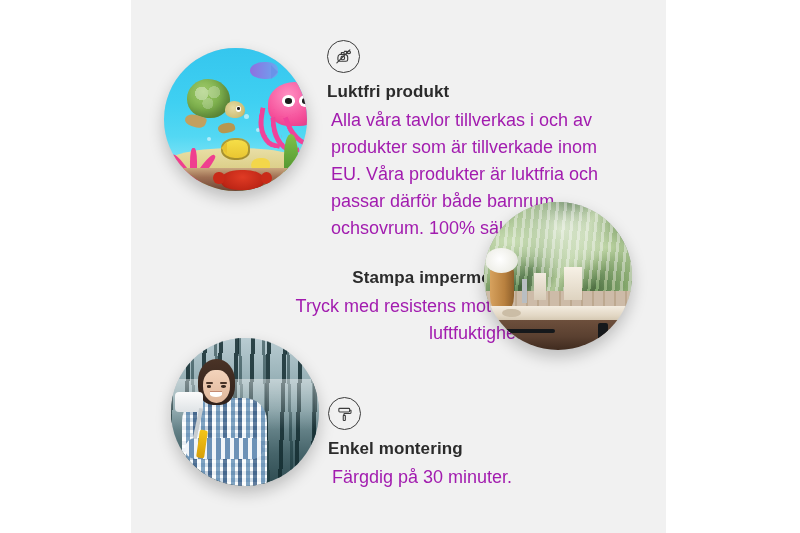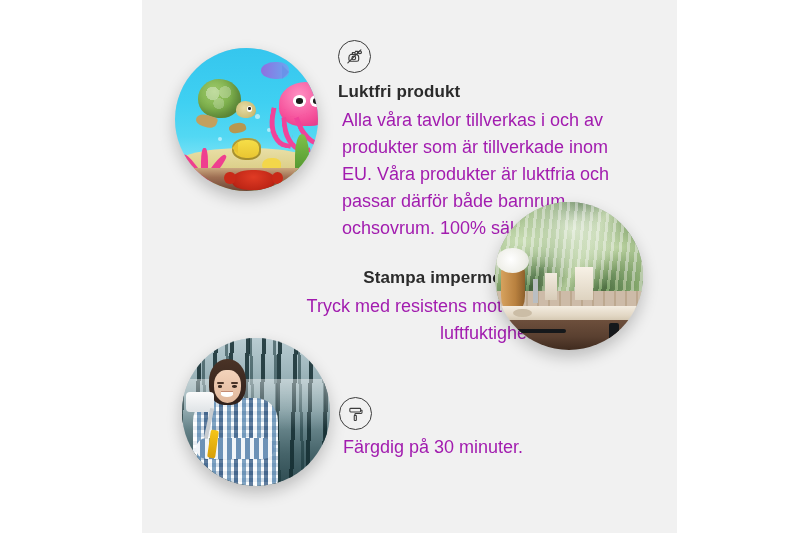--- a/index.html
+++ b/index.html
@@ -6,21 +6,21 @@
   html,body{margin:0;padding:0;}
   body{
     width:800px;height:533px;overflow:hidden;background:#ffffff;
     font-family:"Liberation Sans","DejaVu Sans",sans-serif;
     -webkit-font-smoothing:antialiased;
   }
   .stage{position:relative;width:800px;height:533px;background:#ffffff;}
 
   
   .panel{
-    position:absolute;left:142px;top:0;width:535px;height:533px;
+    position:absolute;left:131px;top:0;width:535px;height:533px;
     background:#f1f1f1;overflow:hidden;
   }
 
   
   .photo{
     position:absolute;border-radius:50%;overflow:hidden;
     box-shadow:0 7px 16px rgba(0,0,0,.22);
     background:#cfd3d6;
   }
   .photo .inner{position:absolute;inset:0;}
@@ -312,17 +312,18 @@
     </div>
 
     <div class="feature feature-mount">
       <div class="f-icon">
         <svg viewBox="0 0 24 24" width="20" height="20" fill="none" stroke="#3c3c3c" stroke-width="1.3" stroke-linecap="round" stroke-linejoin="round">
           <rect x="4.6" y="5.2" width="13" height="4.4" rx="1.1"></rect>
           <path d="M17.6 7.4h1.6v2.9a1 1 0 0 1-1 1h-6.5a1 1 0 0 0-1 1v1.3"></path>
           <rect x="9.9" y="13.6" width="2.5" height="6.2" rx=".7"></rect>
         </svg>
       </div>
+      <div class="f-title">Enkel montering</div>
       <p class="f-desc">Färgdig på 30 minuter.</p>
     </div>
 
   </div>
 </div>
 
 </body></html>

